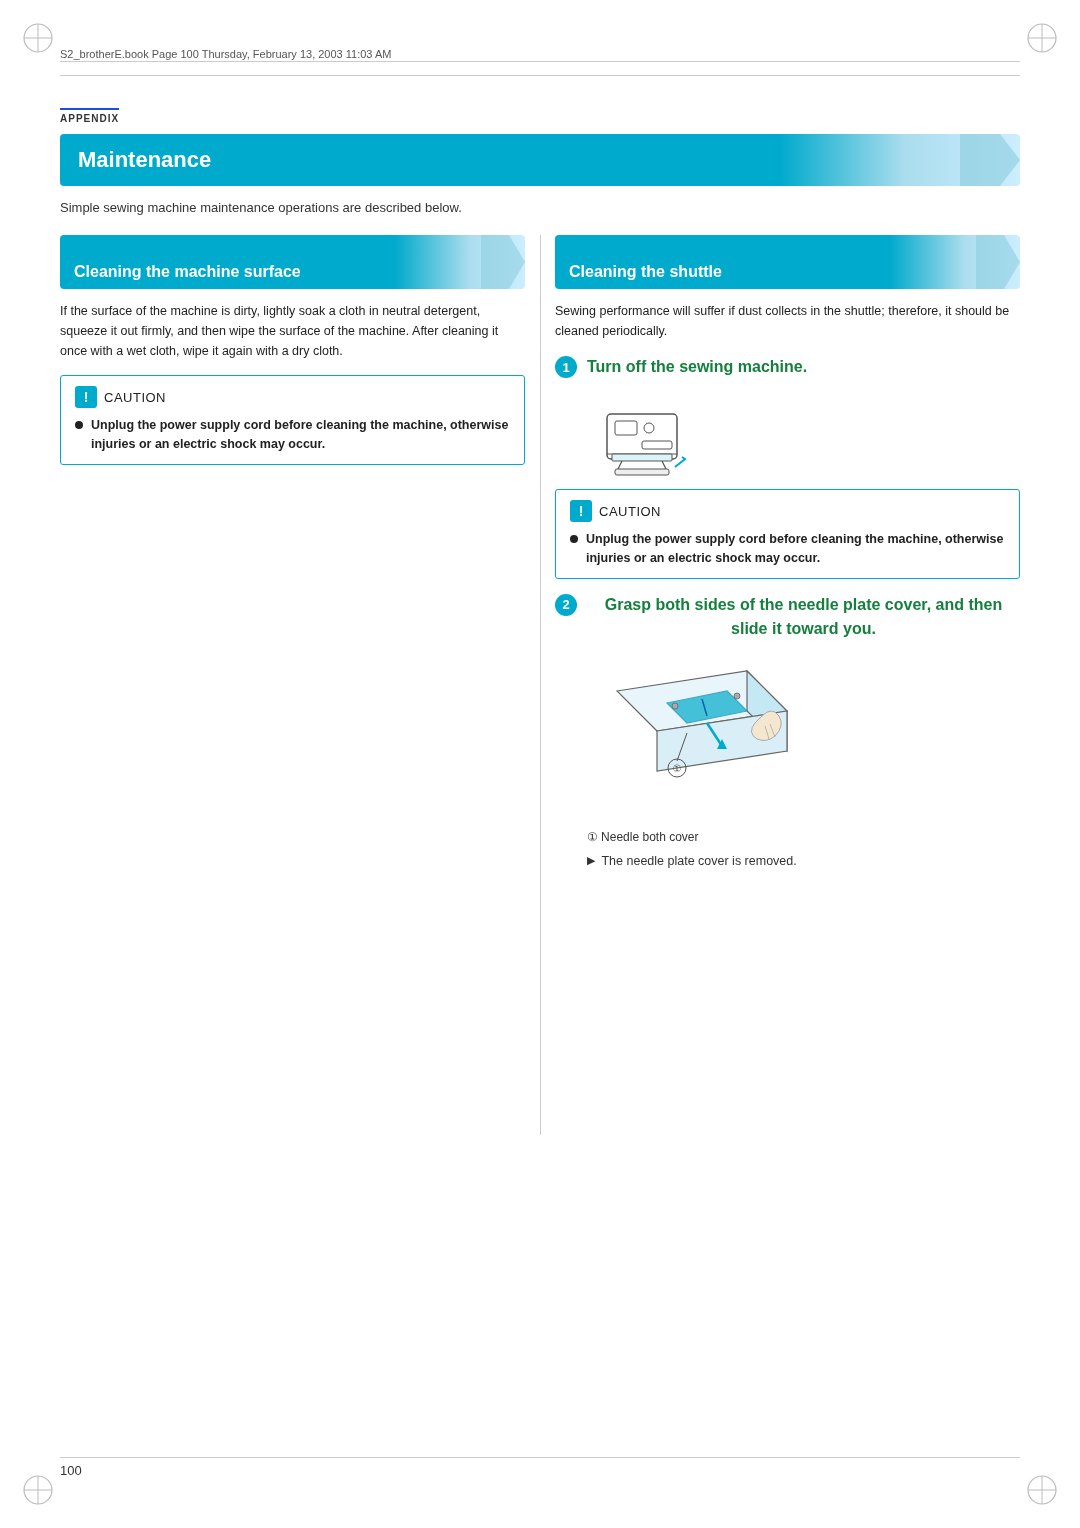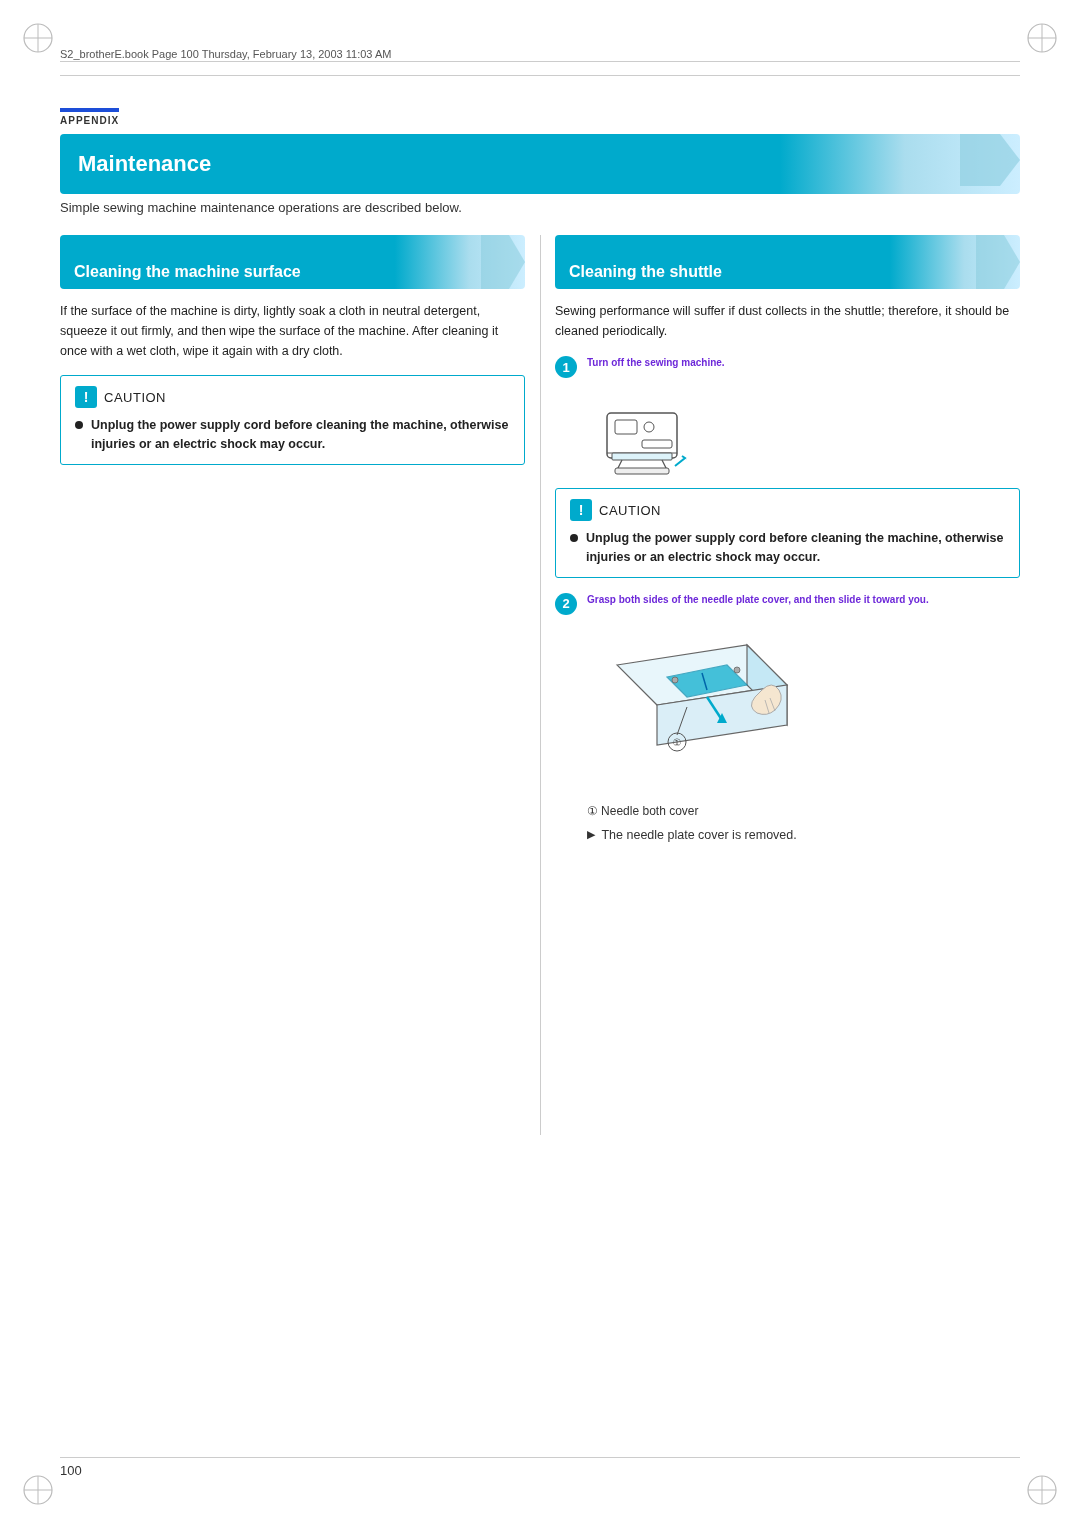--- a/index.html
+++ b/index.html
@@ -50,31 +50,31 @@
     
     .appendix-label {
       position: absolute;
       top: 108px;
       left: 60px;
       font-size: 10px;
       font-weight: bold;
       color: #333;
       letter-spacing: 1px;
       text-transform: uppercase;
-      border-top: 4px solid #1d4ed8;
+      border-top: 2px solid #1d4ed8;
       padding-top: 3px;
     }
 
     
     .maintenance-header {
       position: absolute;
       top: 134px;
       left: 60px;
       right: 60px;
-      height: 60px;
+      height: 52px;
       background: linear-gradient(to right, #00aacc, #00aacc 75%, #aaddee 88%, #cceeff 100%);
       border-radius: 4px;
       display: flex;
       align-items: center;
       padding-left: 18px;
     }
 
     .maintenance-header .title-text {
       color: #fff;
       font-size: 22px;
@@ -224,24 +224,25 @@
       font-weight: bold;
       font-size: 13px;
       display: flex;
       align-items: center;
       justify-content: center;
       flex-shrink: 0;
       margin-top: 1px;
     }
 
     .step-text {
-      font-size: 10px;
+      font-size: 16px;
       font-weight: bold;
       line-height: 1.5;
-      color: #6d28d9;
+      color: #15803d;
+      text-align: center;
     }
 
     
     .image-area {
       margin: 10px 0 10px 32px;
       display: flex;
       justify-content: flex-start;
     }
 
     

